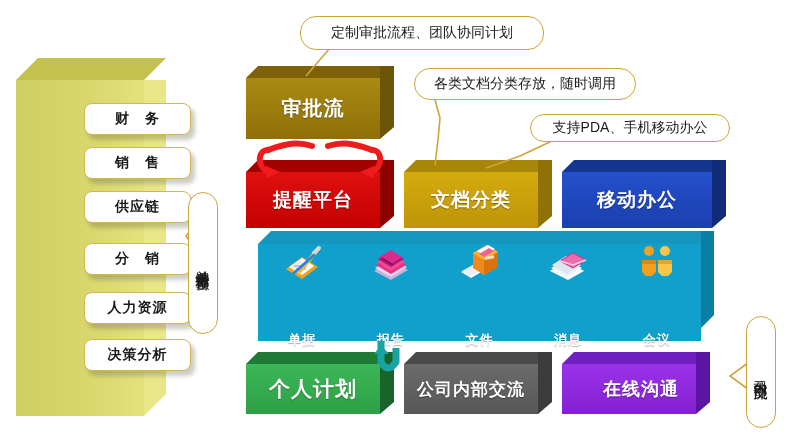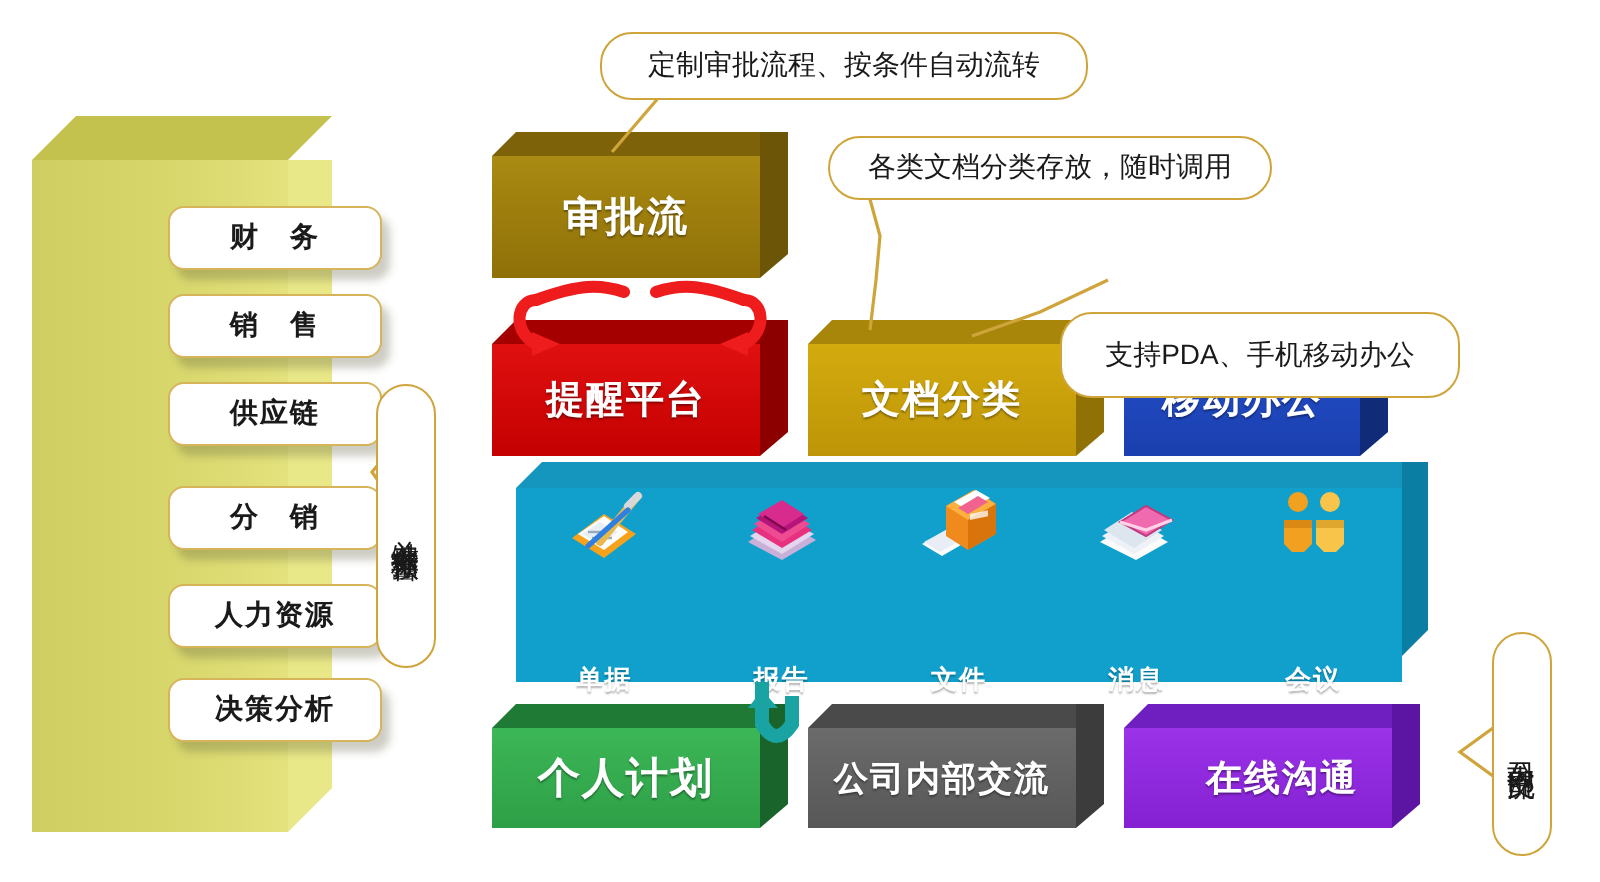--- a/index.html
+++ b/index.html
@@ -121,21 +121,21 @@
     <div class="side" style="background:#8d0000;"></div>
     <div class="face" style="background:linear-gradient(180deg,#e01010 0%,#c40000 100%);font-size:19px;">提醒平台</div>
   </div>
 
   <div class="box3d" style="left:404px;top:160px;width:148px;height:68px;">
     <div class="top" style="background:#a88609;"></div>
     <div class="side" style="background:#8f7106;"></div>
     <div class="face" style="background:linear-gradient(180deg,#d4ab0e 0%,#bd9507 100%);font-size:19px;">文档分类</div>
   </div>
 
-  <div class="box3d" style="left:562px;top:160px;width:132px;height:68px;">
+  <div class="box3d" style="left:562px;top:160px;width:132px;height:68px;padding-left:32px;">
     <div class="top" style="background:#15368f;"></div>
     <div class="side" style="background:#102b77;"></div>
     <div class="face" style="background:linear-gradient(180deg,#2550cc 0%,#1a3fae 100%);font-size:19px;">移动办公</div>
   </div>
 
   <div id="cyan">
     <div class="c-top"></div>
     <div class="c-face"></div>
     <div class="c-side"></div>
 
@@ -260,28 +260,28 @@
 
   <svg class="lead" viewBox="0 0 800 441">
     <polyline points="330,48 318,62 306,76" fill="none" stroke="#cfa43a" stroke-width="1.6"></polyline>
     <polyline points="434,96 440,118 438,140 435,165" fill="none" stroke="#cfa43a" stroke-width="1.6"></polyline>
     <polyline points="554,140 520,156 486,168" fill="none" stroke="#cfa43a" stroke-width="1.6"></polyline>
     <polyline points="196,224 186,236 196,250" fill="none" stroke="#cfa43a" stroke-width="1.6"></polyline>
     <polyline points="752,360 730,376 752,392" fill="none" stroke="#cfa43a" stroke-width="1.6"></polyline>
   </svg>
 
   <div class="callout" style="left:300px;top:16px;width:244px;height:34px;">
-    <span>定制审批流程、按条件自动流转</span>
+    <span>定制审批流程、团队协同计划</span>
   </div>
 
   <div class="callout" style="left:414px;top:68px;width:222px;height:32px;">
     <span>各类文档分类存放，随时调用</span>
   </div>
 
-  <div class="callout" style="left:530px;top:114px;width:200px;height:43px;margin-top:42px;">
+  <div class="callout" style="left:530px;top:114px;width:200px;height:28px;">
     <span>支持PDA、手机移动办公</span>
   </div>
 
   <div class="callout vert" style="left:188px;top:192px;width:30px;height:142px;">
     <span>关键业务指标预警</span>
   </div>
 
   <div class="callout vert" style="left:746px;top:316px;width:30px;height:112px;">
     <span>公司内部交流</span>
   </div>

